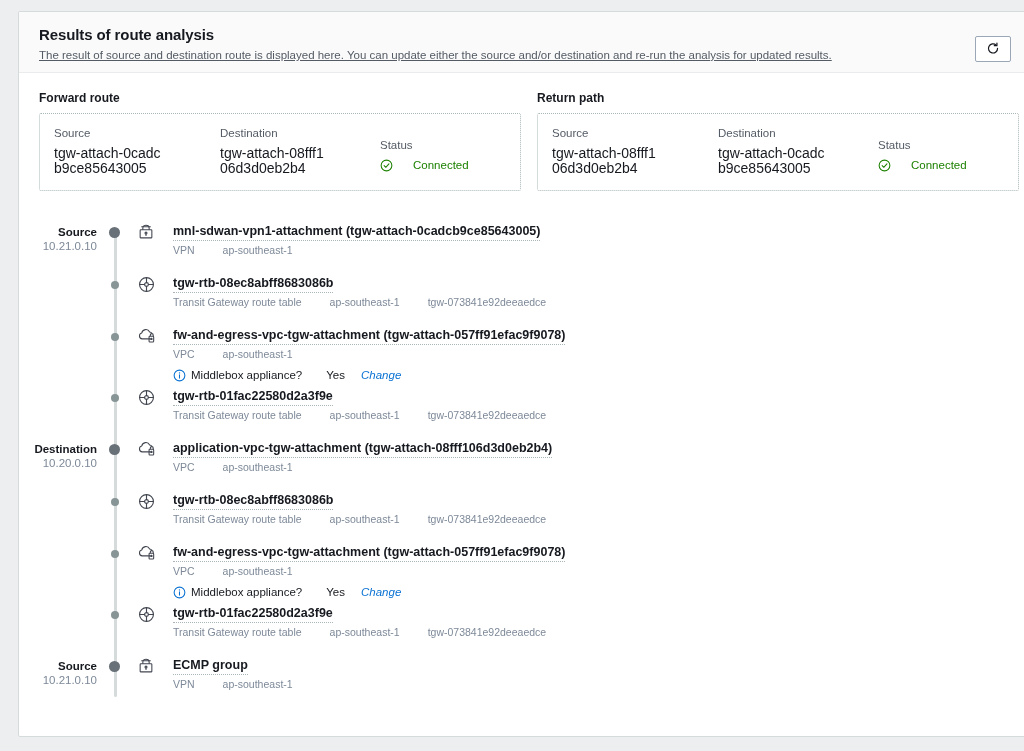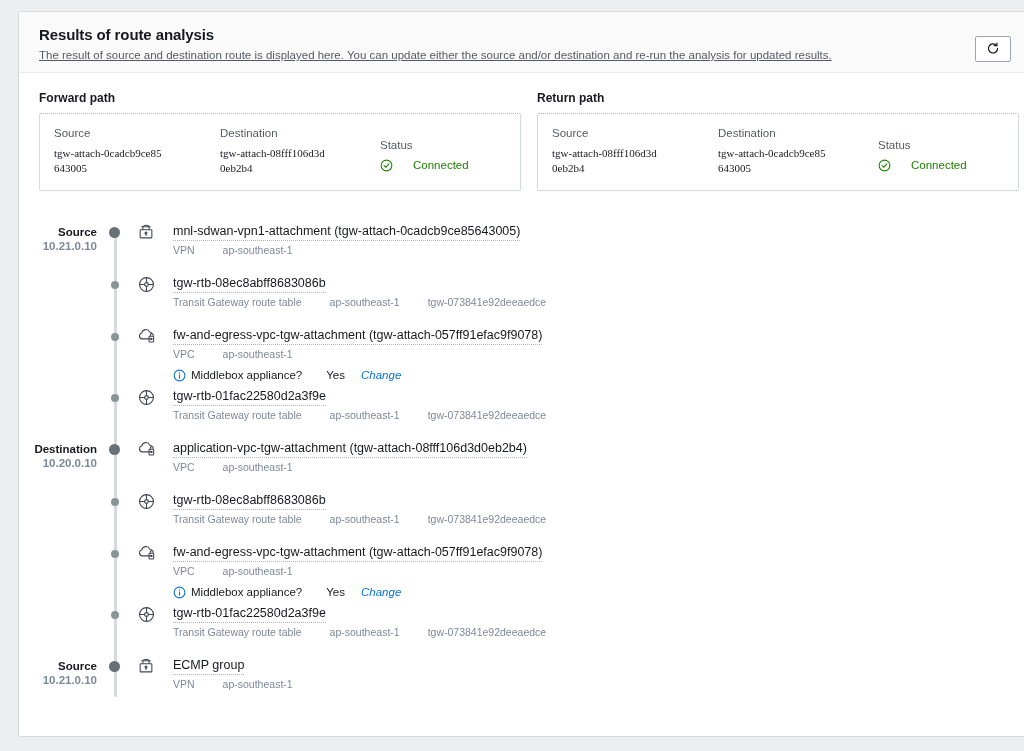--- a/index.html
+++ b/index.html
@@ -102,26 +102,25 @@
   .pc-col.src { width: 166px; }
   .pc-col.dst { width: 160px; }
   .pc-col.sts { width: 140px; margin-top: 12px; }
   .pc-label {
     font-size: 11.5px;
     color: #545b64;
     line-height: 14px;
     margin-bottom: 6px;
   }
   .pc-value {
-    font-size: 11px;
+    font-size: 14px;
     color: #16191f;
     line-height: 15px;
     max-width: 110px;
     word-break: break-all;
-    font-family: Liberation Serif, serif;
   }
   .status-val {
     font-size: 11.5px;
     color: #1d8102;
     display: flex;
     align-items: center;
     gap: 20px;
     line-height: 15px;
     font-weight: normal;
   }
@@ -160,21 +159,20 @@
     font-weight: bold;
     color: #16191f;
     line-height: 14px;
     white-space: nowrap;
   }
   .stamp-ip {
     font-size: 11.5px;
     color: #7d8998;
     line-height: 15px;
     white-space: nowrap;
-    font-weight: bold;
   }
   .node-dotcell {
     flex: 0 0 36px;
     position: relative;
     padding-top: 8px;
     display: flex;
     justify-content: center;
   }
   .dot {
     width: 8px;
@@ -200,21 +198,21 @@
     padding-left: 4px;
   }
   .node-icon svg { display: block; }
   .node-body {
     flex: 1 1 auto;
     padding-top: 4px;
   }
   .node-title {
     font-size: 12.5px;
     color: #16191f;
-    font-weight: normal;
+    font-weight: bold;
     line-height: 16px;
     display: inline-block;
     border-bottom: 1px dotted #aab7b8;
     padding-bottom: 1px;
   }
   .node-meta {
     margin-top: 3px;
     font-size: 10.5px;
     color: #7d8998;
     line-height: 13px;
@@ -256,21 +254,21 @@
           <svg width="14" height="14" viewBox="0 0 16 16" fill="none" stroke="#16191f" stroke-width="1.4">
             <path d="M13.2 7.2A5.2 5.2 0 1 1 11.6 3.6" stroke-linecap="round"></path>
             <path d="M12.5 1.2v3.0h-3.0" stroke-linecap="round" stroke-linejoin="round"></path>
           </svg>
         </span>
       </div>
     </div>
 
     <div class="paths">
       <div class="path-col">
-        <div class="path-legend">Forward path</div>
+        <div class="path-legend">Forward route</div>
         <div class="path-card">
           <div class="pc-col src">
             <div class="pc-label">Source</div>
             <div class="pc-value">tgw-attach-0cadcb9ce85643005</div>
           </div>
           <div class="pc-col dst">
             <div class="pc-label">Destination</div>
             <div class="pc-value">tgw-attach-08fff106d3d0eb2b4</div>
           </div>
           <div class="pc-col sts">

